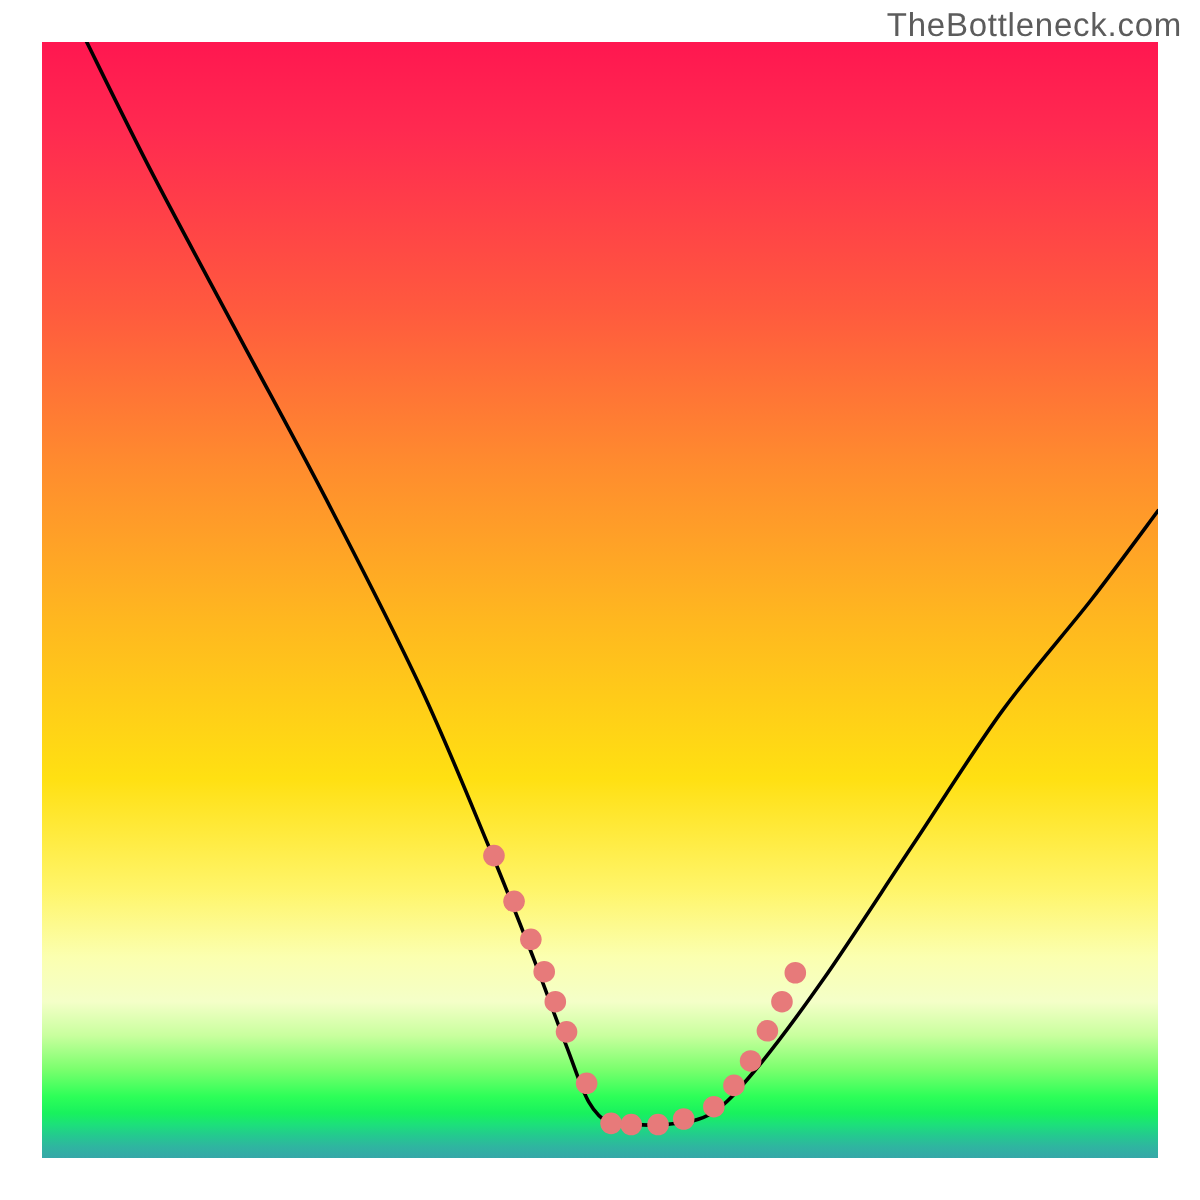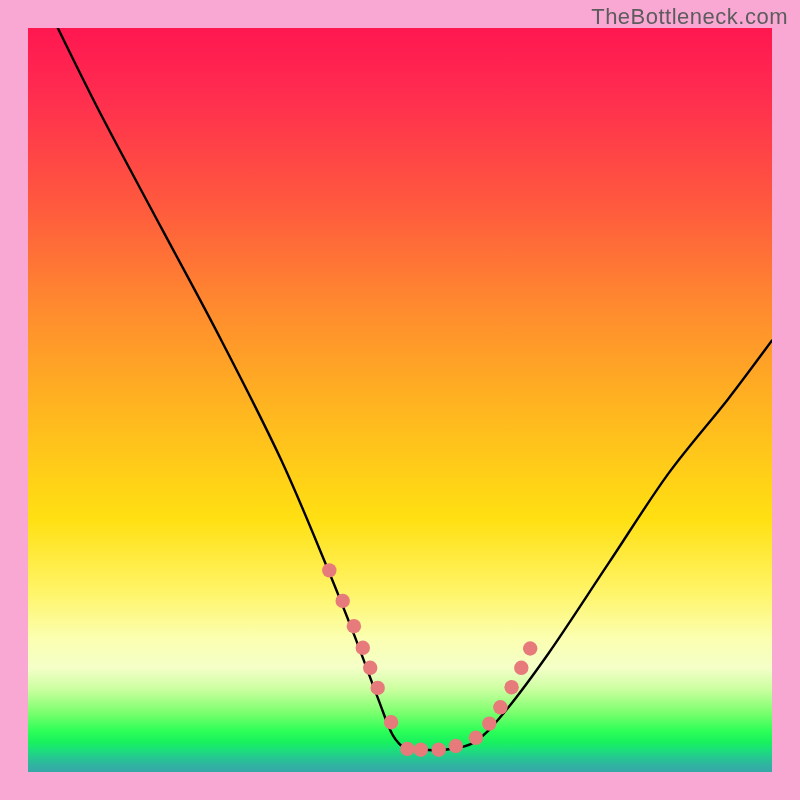--- a/index.html
+++ b/index.html
@@ -8,21 +8,21 @@
     width: 800px;
     height: 800px;
     background: #000;
     font-family: Arial, Helvetica, sans-serif;
     overflow: hidden;
   }
   .stage {
     position: relative;
     width: 800px;
     height: 800px;
-    background: #f9a8d4;
+    background: #ffffff;
   }
   .watermark {
     position: absolute;
     top: 4px;
     right: 12px;
     color: #5c5c5c;
     font-size: 22px;
     font-weight: 500;
     letter-spacing: 0.5px;
     z-index: 10;

